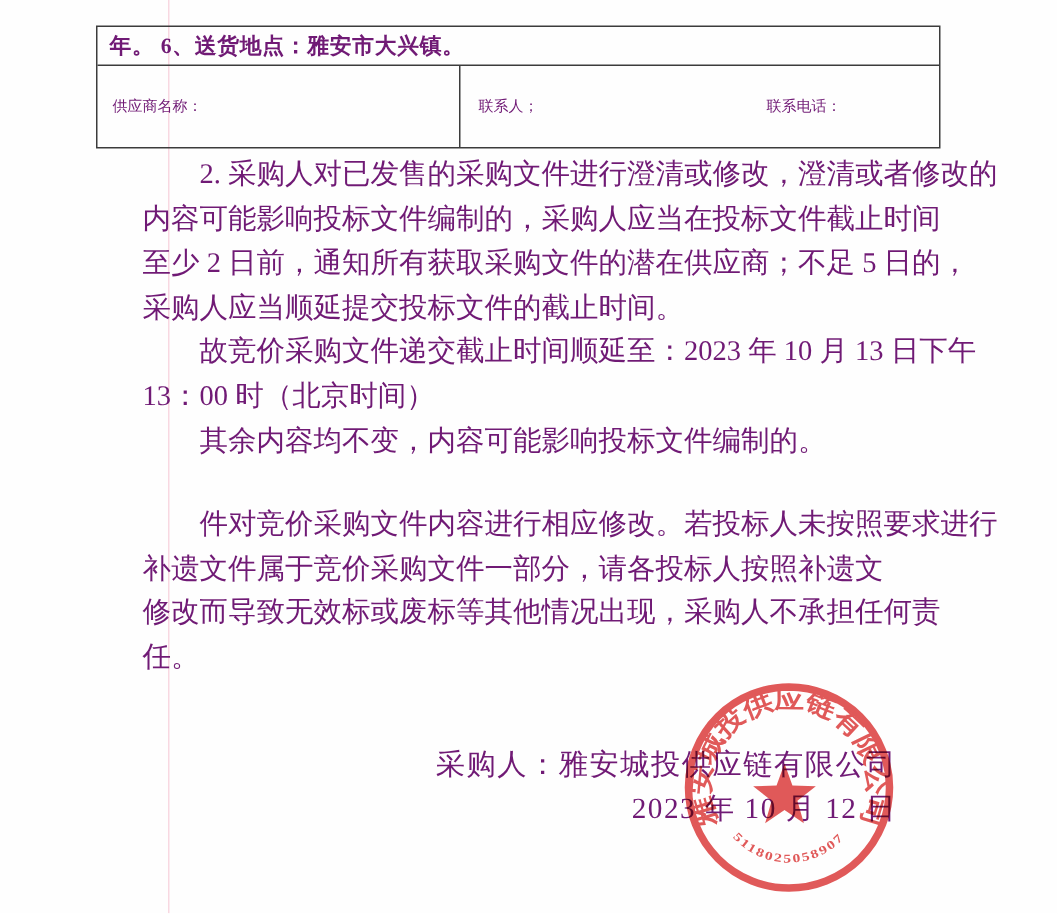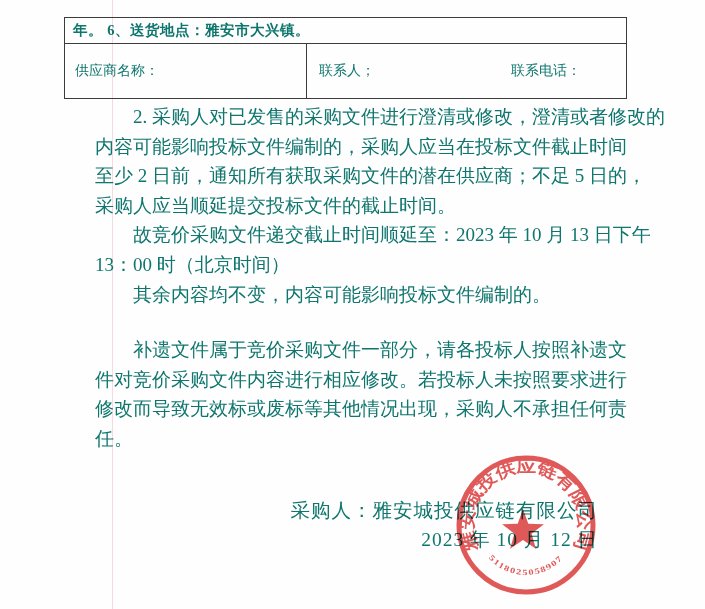--- a/index.html
+++ b/index.html
@@ -2,21 +2,21 @@
 <html><head>
 <meta charset="utf-8">
 <style>
   html,body { margin:0; padding:0; }
   .page {
     position: relative;
     width: 705px;
     height: 609px;
     background: #fefefe;
     font-family: "Liberation Serif", "DejaVu Serif", serif;
-    color: #0f766e;
+    color: #701a75;
     overflow: hidden;
   }
   .scan-line {
     position: absolute;
     left: 112px; top: 0;
     width: 1px; height: 100%;
     background: rgba(236,130,160,0.30);
     pointer-events: none;
   }
   
@@ -33,21 +33,21 @@
     box-sizing: border-box;
     display: flex; align-items: center;
     padding-left: 8px;
     font-size: 14.5px;
     font-weight: bold;
     letter-spacing: 0.5px;
   }
   .t-row2 {
     height: 54px;
     display: flex;
-    font-size: 14px;
+    font-size: 10px;
   }
   .t-cell-supplier {
     width: 242px;
     border-right: 1.6px solid #3c3c3c;
     box-sizing: border-box;
     display: flex; align-items: center;
     padding-left: 10px;
   }
   .t-cell-contacts {
     flex: 1;
@@ -127,22 +127,22 @@
         <div class="line">采购人应当顺延提交投标文件的截止时间。</div>
       </div>
     <div class="para bold">
         <div class="line">故竞价采购文件递交截止时间顺延至：2023 年 10 月 13 日下午</div>
         <div class="line">13：00 时（北京时间）</div>
       </div>
     <div class="para">
         <div class="line">其余内容均不变，内容可能影响投标文件编制的。</div>
       </div>
     <div class="para bold gap-before">
+        <div class="line">件对竞价采购文件内容进行相应修改。若投标人未按照要求进行</div>
         <div class="line">补遗文件属于竞价采购文件一部分，请各投标人按照补遗文</div>
-        <div class="line">件对竞价采购文件内容进行相应修改。若投标人未按照要求进行</div>
         <div class="line">修改而导致无效标或废标等其他情况出现，采购人不承担任何责</div>
         <div class="line">任。</div>
       </div>
   </div>
 
   <div class="signature-block">
     <div>采购人：雅安城投供应链有限公司</div>
     <div>2023 年 10 月 12 日</div>
   </div>
 

